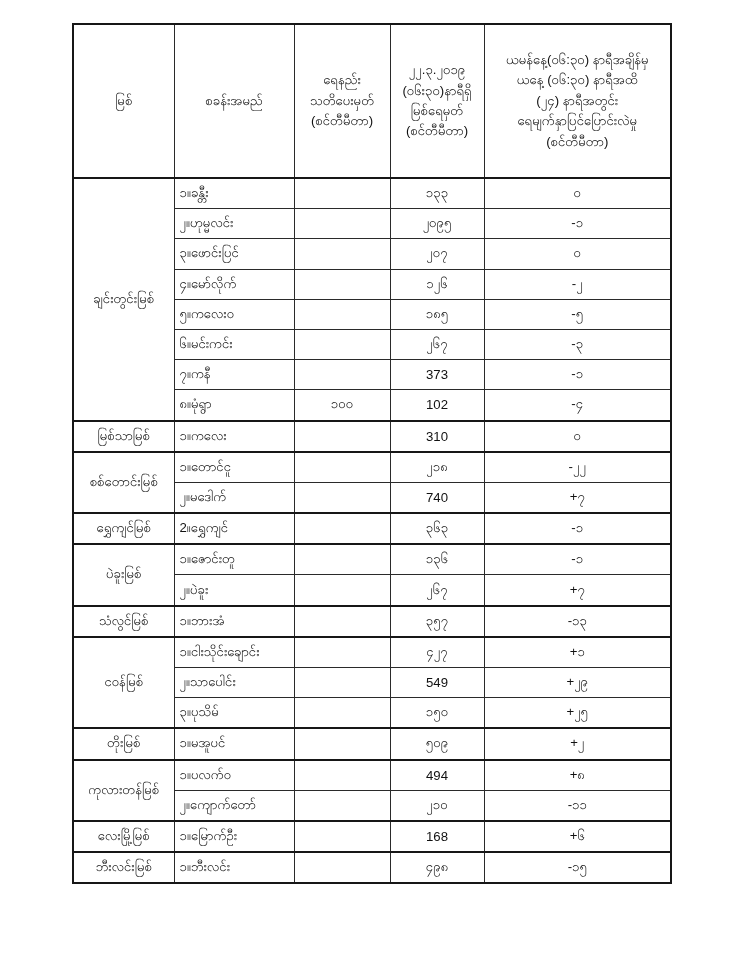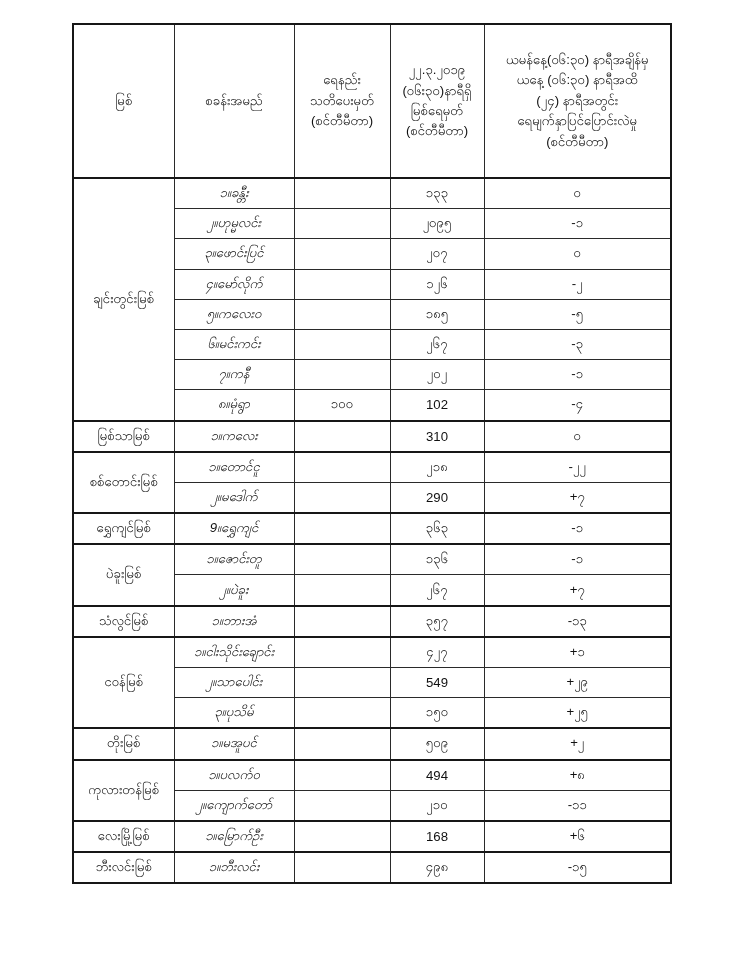--- a/index.html
+++ b/index.html
@@ -51,23 +51,22 @@
     vertical-align: middle;
   }
   table.wl tbody tr.group-start td {
     border-top: 2.2px solid #161616;
   }
   td.c-river {
     text-align: center;
     vertical-align: middle;
   }
   td.c-station {
-    text-align: center;
+    text-align: left;
     padding-left: 9px;
-    font-style: italic;
   }
   td.c-warning,
   td.c-level,
   td.c-change {
     text-align: center;
   }
 </style>
 </head>
 <body>
 
@@ -132,21 +131,21 @@
         </tr>
         <tr>
           <td class="c-station">၆။မင်းကင်း</td>
           <td class="c-warning"></td>
           <td class="c-level">၂၆၇</td>
           <td class="c-change">-၃</td>
         </tr>
         <tr>
           <td class="c-station">၇။ကနီ</td>
           <td class="c-warning"></td>
-          <td class="c-level">၂၀၂</td>
+          <td class="c-level">373</td>
           <td class="c-change">-၁</td>
         </tr>
         <tr>
           <td class="c-station">၈။မုံရွာ</td>
           <td class="c-warning">၁၀၀</td>
           <td class="c-level">102</td>
           <td class="c-change">-၄</td>
         </tr>
         <tr class="group-start">
           <td class="c-river" rowspan="1">မြစ်သာမြစ်</td>
@@ -158,26 +157,26 @@
         <tr class="group-start">
           <td class="c-river" rowspan="2">စစ်တောင်းမြစ်</td>
           <td class="c-station">၁။တောင်ငူ</td>
           <td class="c-warning"></td>
           <td class="c-level">၂၁၈</td>
           <td class="c-change">-၂၂</td>
         </tr>
         <tr>
           <td class="c-station">၂။မဒေါက်</td>
           <td class="c-warning"></td>
-          <td class="c-level">290</td>
+          <td class="c-level">740</td>
           <td class="c-change">+၇</td>
         </tr>
         <tr class="group-start">
           <td class="c-river" rowspan="1">ရွှေကျင်မြစ်</td>
-          <td class="c-station">9။ရွှေကျင်</td>
+          <td class="c-station">2။ရွှေကျင်</td>
           <td class="c-warning"></td>
           <td class="c-level">၃၆၃</td>
           <td class="c-change">-၁</td>
         </tr>
         <tr class="group-start">
           <td class="c-river" rowspan="2">ပဲခူးမြစ်</td>
           <td class="c-station">၁။ဇောင်းတူ</td>
           <td class="c-warning"></td>
           <td class="c-level">၁၃၆</td>
           <td class="c-change">-၁</td>

